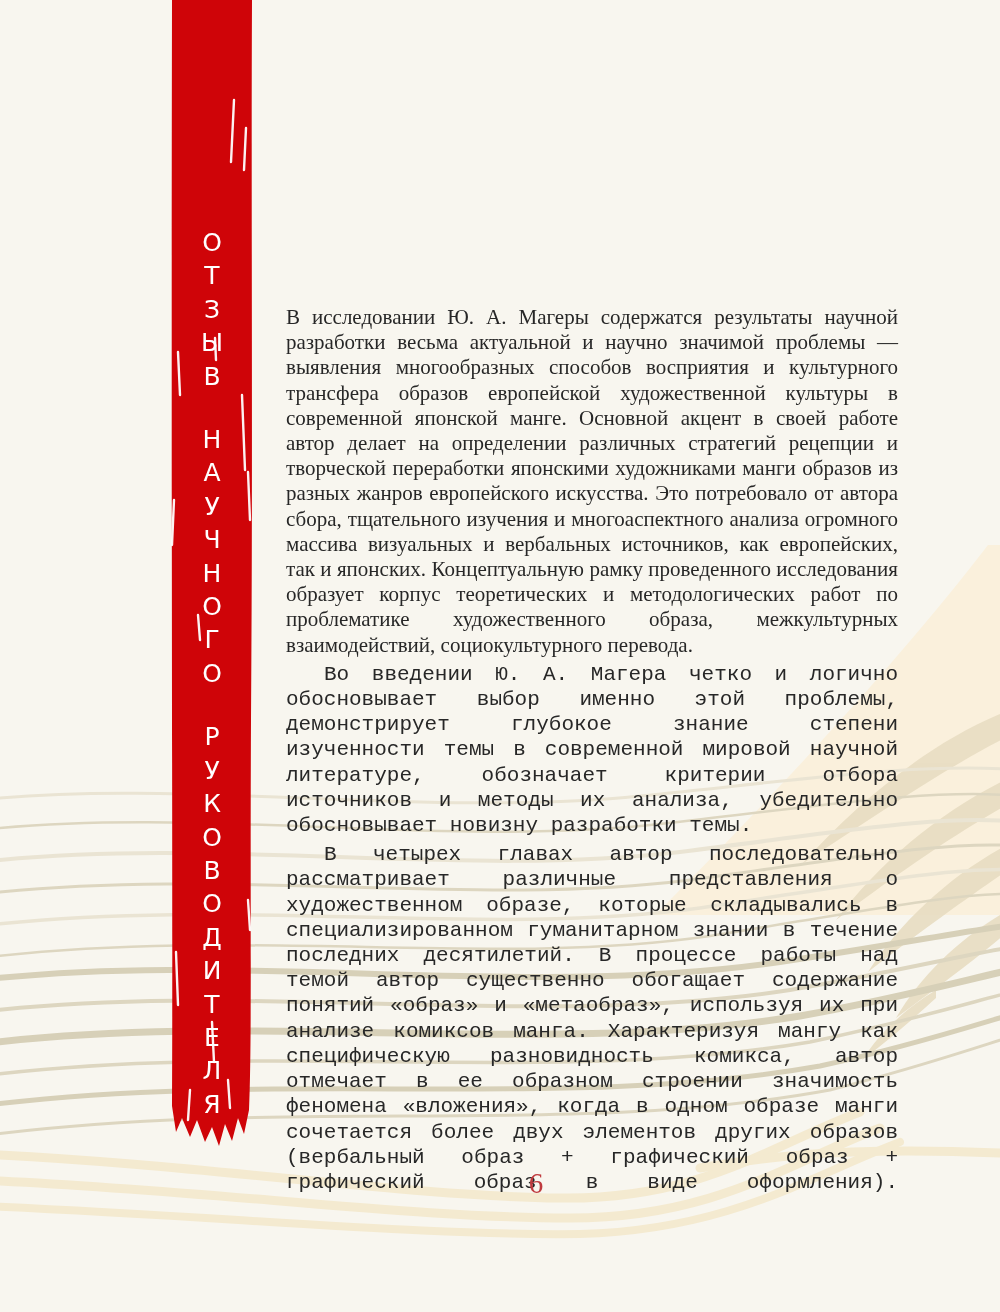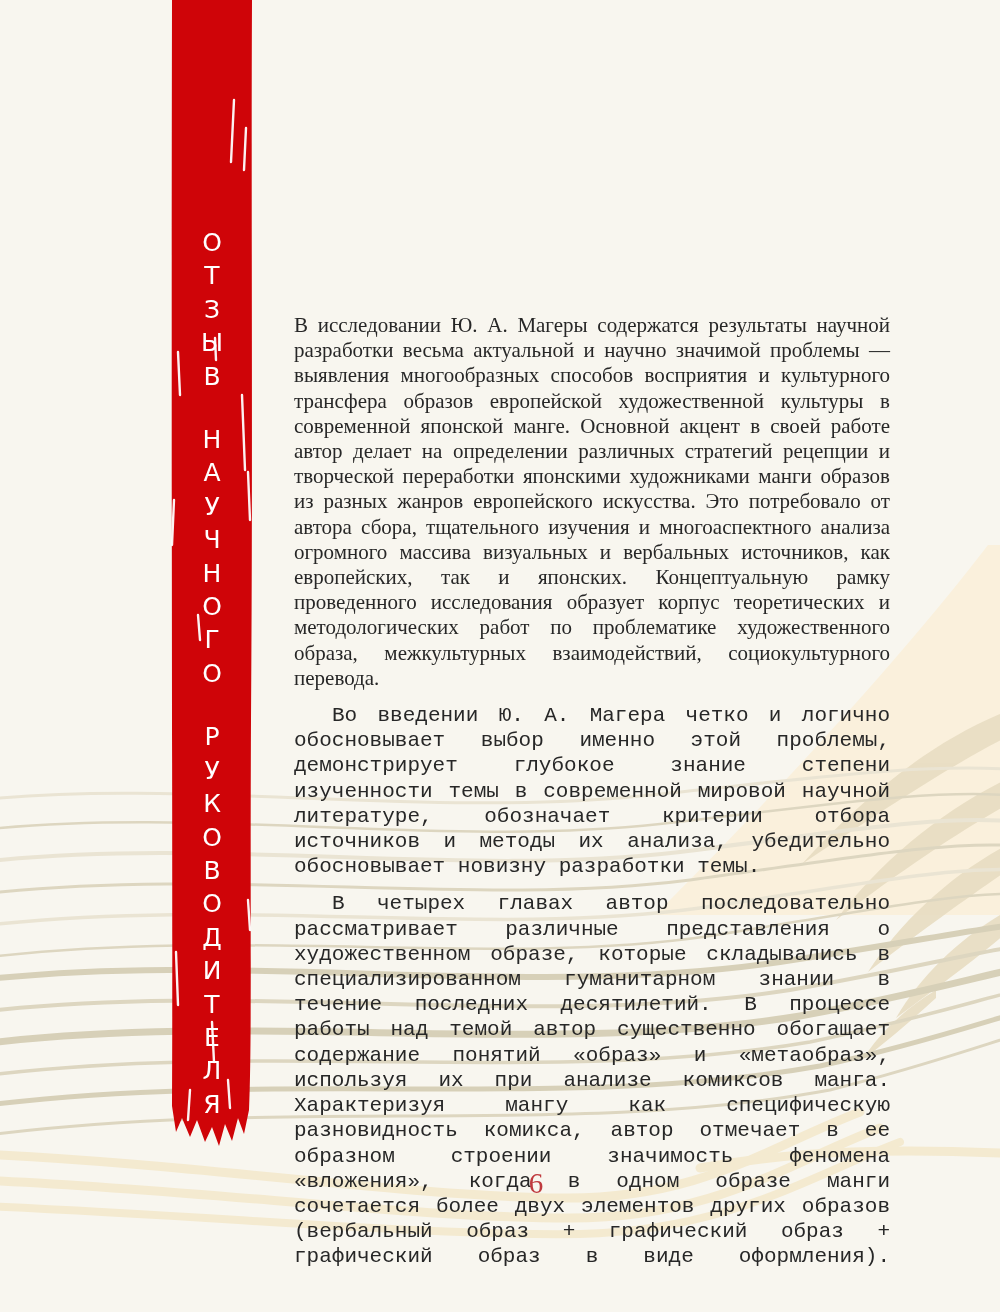--- a/index.html
+++ b/index.html
@@ -21,21 +21,21 @@
     font-family:"DejaVu Sans", sans-serif;
     font-size:25px;font-weight:500;
   }
   .ribbon-word{white-space:pre-line;line-height:33.4px;text-align:center;}
   .body-text{
     position:absolute;left:282px;top:301px;width:620px;z-index:1;
     color:var(--body_text);
     font-size:21px;line-height:25.2px;
     text-align:justify;
   }
-  .body-text p{margin:12px;}
+  .body-text p{margin:4px;}
   .body-text p + p{text-indent:38px;font-family:Liberation Mono, monospace;}
   .body-text p:last-child{text-align-last:justify;}
   .page-number{
     position:absolute;left:0;top:1168px;width:1072px;z-index:1;
     text-align:center;
     color:var(--page_number);
     font-size:29px;line-height:30px;
     font-family:"Liberation Serif", serif;
   }
 </style>

